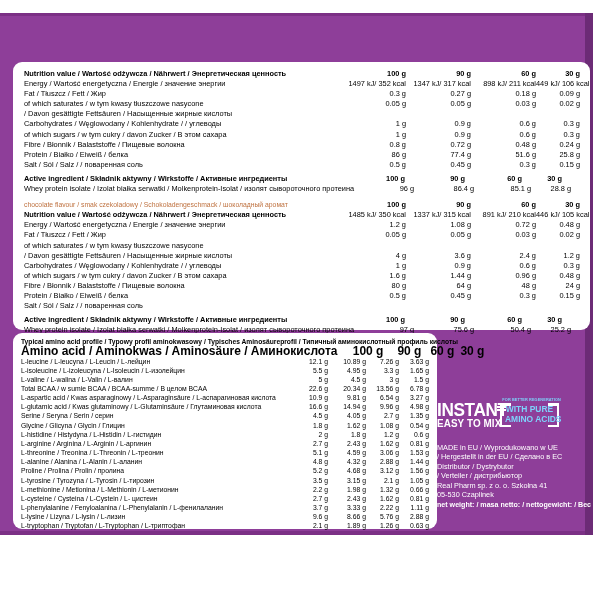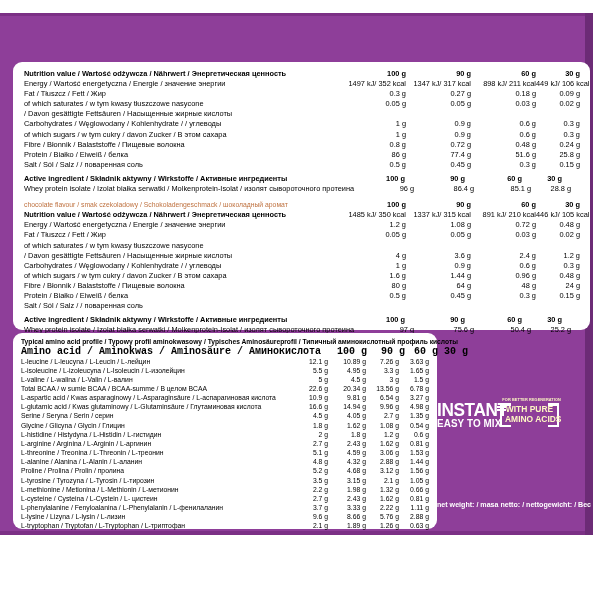--- a/index.html
+++ b/index.html
@@ -15,29 +15,29 @@
   .g-nutri{grid-template-columns:1fr 72px 65px 65px 44px;}
   .g-active{grid-template-columns:1fr 60px 60px 57px 40px;padding-right:18px;}
   .g-amino{grid-template-columns:1fr 46px 38px 33px 30px;}
   .lab{white-space:nowrap;overflow:visible;}
   .val{text-align:right;white-space:nowrap;}
   .bold{font-weight:bold;}
   .gap4{height:4px;} .gap6{height:6px;}
   .t2 .val{position:relative;top:-10.1px;}
   .t2-flavour{color:#bf7240;font-size:6.8px;line-height:10.1px;white-space:nowrap;}
   .amino-title{font-size:6.7px;font-weight:bold;text-align:center;line-height:10px;white-space:nowrap;}
-  .amino-head{font-size:10px;line-height:9.5px;font-family:Liberation Mono, monospace;}
+  .amino-head{font-size:12px;line-height:9.5px;}
   .amino-rows .trow{font-size:6.8px;line-height:9.16px;}
   
   .instant{position:absolute;left:437px;top:388px;color:#fff;}
   .instant-l1{font-size:18.5px;font-weight:800;line-height:17px;letter-spacing:-0.4px;transform:scaleX(.93);transform-origin:left;}
   .instant-l2{font-size:10.2px;font-weight:bold;line-height:11px;letter-spacing:.1px;transform:scaleX(.97);transform-origin:left;}
   .fineprint{position:absolute;left:60px;top:5px;width:9px;}
   .fineprint i{display:block;height:1.6px;background:#fff;margin-bottom:1.4px;}
-  .pure{position:absolute;left:500px;top:384px;width:59px;text-align:center;color:#fef9c3;}
+  .pure{position:absolute;left:500px;top:384px;width:59px;text-align:center;color:#7dd3fc;}
   .pure-top{font-size:4.2px;font-weight:bold;line-height:5px;letter-spacing:.1px;white-space:nowrap;transform:scaleX(.92);transform-origin:center;}
   .pure-frame{position:relative;margin-top:1px;border-left:2.5px solid #fff;border-right:2.5px solid #fff;padding:2px 2px 3px 2px;}
   .pure-frame::before,.pure-frame::after{content:"";position:absolute;left:0;right:0;height:2.5px;
      background:linear-gradient(to right,#fff 9px,transparent 9px,transparent calc(100% - 9px),#fff calc(100% - 9px));}
   .pure-frame::before{top:0;} .pure-frame::after{bottom:0;}
   .pure-line{font-size:8.8px;font-weight:800;line-height:9.6px;transform:scaleX(.96);transform-origin:center;white-space:nowrap;}
   .madein{position:absolute;left:437px;top:430px;color:#fff;font-size:7.3px;line-height:9.4px;white-space:nowrap;}
   .netline{position:absolute;left:437px;top:488px;color:#fff;font-size:7.1px;font-weight:bold;white-space:nowrap;}
   .weight{position:absolute;left:436px;top:494px;color:#fff;line-height:28px;white-space:nowrap;}
   .weight .num{font-size:29px;font-weight:800;letter-spacing:-1px;}
@@ -390,16 +390,24 @@
     </div>
 
     <div class="pure">
       <div class="pure-top">FOR BETTER REGENERATION</div>
       <div class="pure-frame">
         <div class="pure-line">WITH PURE</div>
         <div class="pure-line">AMINO ACIDS</div>
       </div>
     </div>
 
+    <div class="madein" id="madein">
+        <div>MADE in EU / Wyprodukowano w UE</div>
+        <div>/ Hergestellt in der EU / Сделано в ЕС</div>
+        <div>Distributor / Dystrybutor</div>
+        <div>/ Verteiler / дистрибьютор</div>
+        <div>Real Pharm sp. z o. o. Szkolna 41</div>
+        <div>05-530 Czaplinek</div>
+      </div>
     <div class="netline">net weight: / masa netto: / nettogewicht: / Вес нетто:</div>
 
   </div>
 </div>
 
 </body></html>

